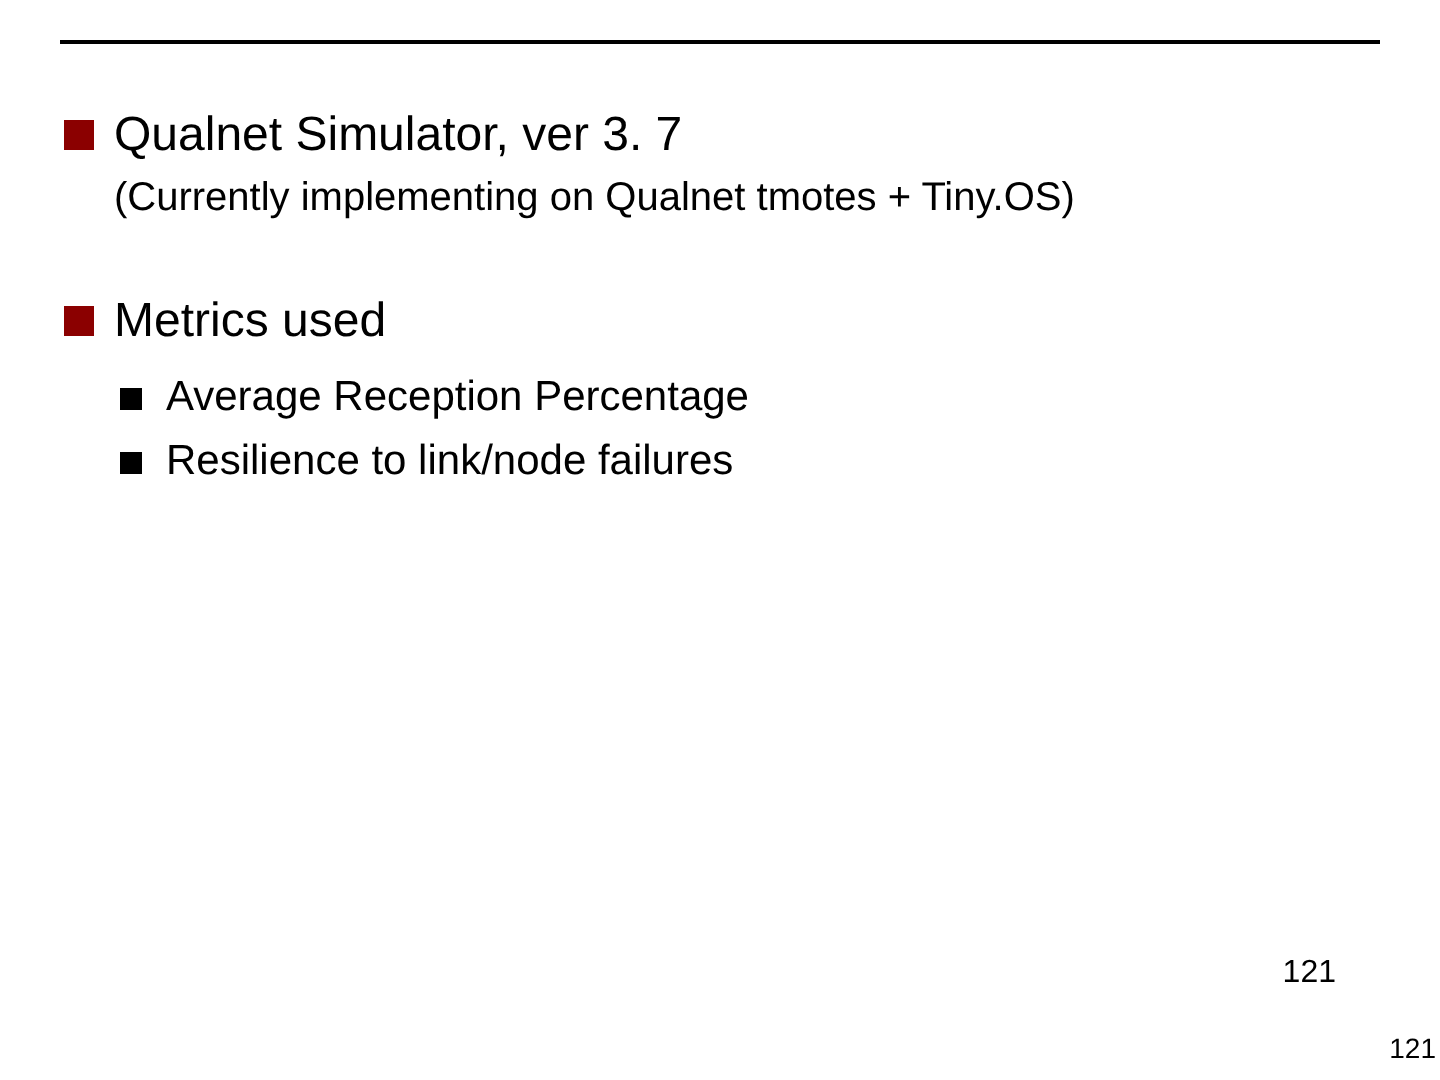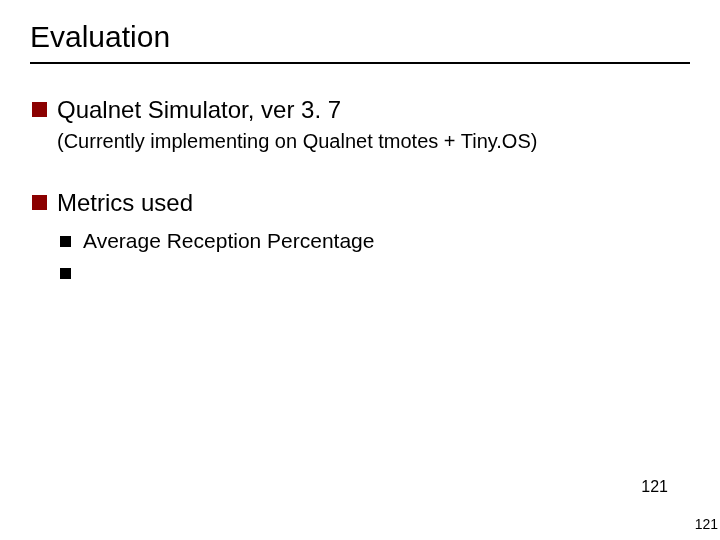--- a/index.html
+++ b/index.html
@@ -89,21 +89,20 @@
       color: #000;
     }
     .group1 {
       margin-bottom: 0;
     }
   </style>
 </head>
 <body>
 
 <div class="slide">
-  <h1 class="title">Evaluation</h1>
   <hr class="title-rule">
 
   <div class="group1">
     <div class="bullet-l1">
       <span class="marker"></span>
       <span class="text">Qualnet Simulator, ver 3. 7</span>
     </div>
     <div class="subtext">(Currently implementing on Qualnet tmotes + Tiny.OS)</div>
   </div>
 
@@ -111,18 +110,19 @@
     <div class="bullet-l1" style="margin-bottom:12px;">
       <span class="marker"></span>
       <span class="text">Metrics used</span>
     </div>
     <div class="bullet-l2">
       <span class="marker"></span>
       <span class="text">Average Reception Percentage</span>
     </div>
     <div class="bullet-l2">
       <span class="marker"></span>
+      <span class="text">Resilience to link/node failures</span>
     </div>
   </div>
 
   <div class="page-number-inner">121</div>
   <div class="page-number-outer">121</div>
 </div>
 
 </body></html>

